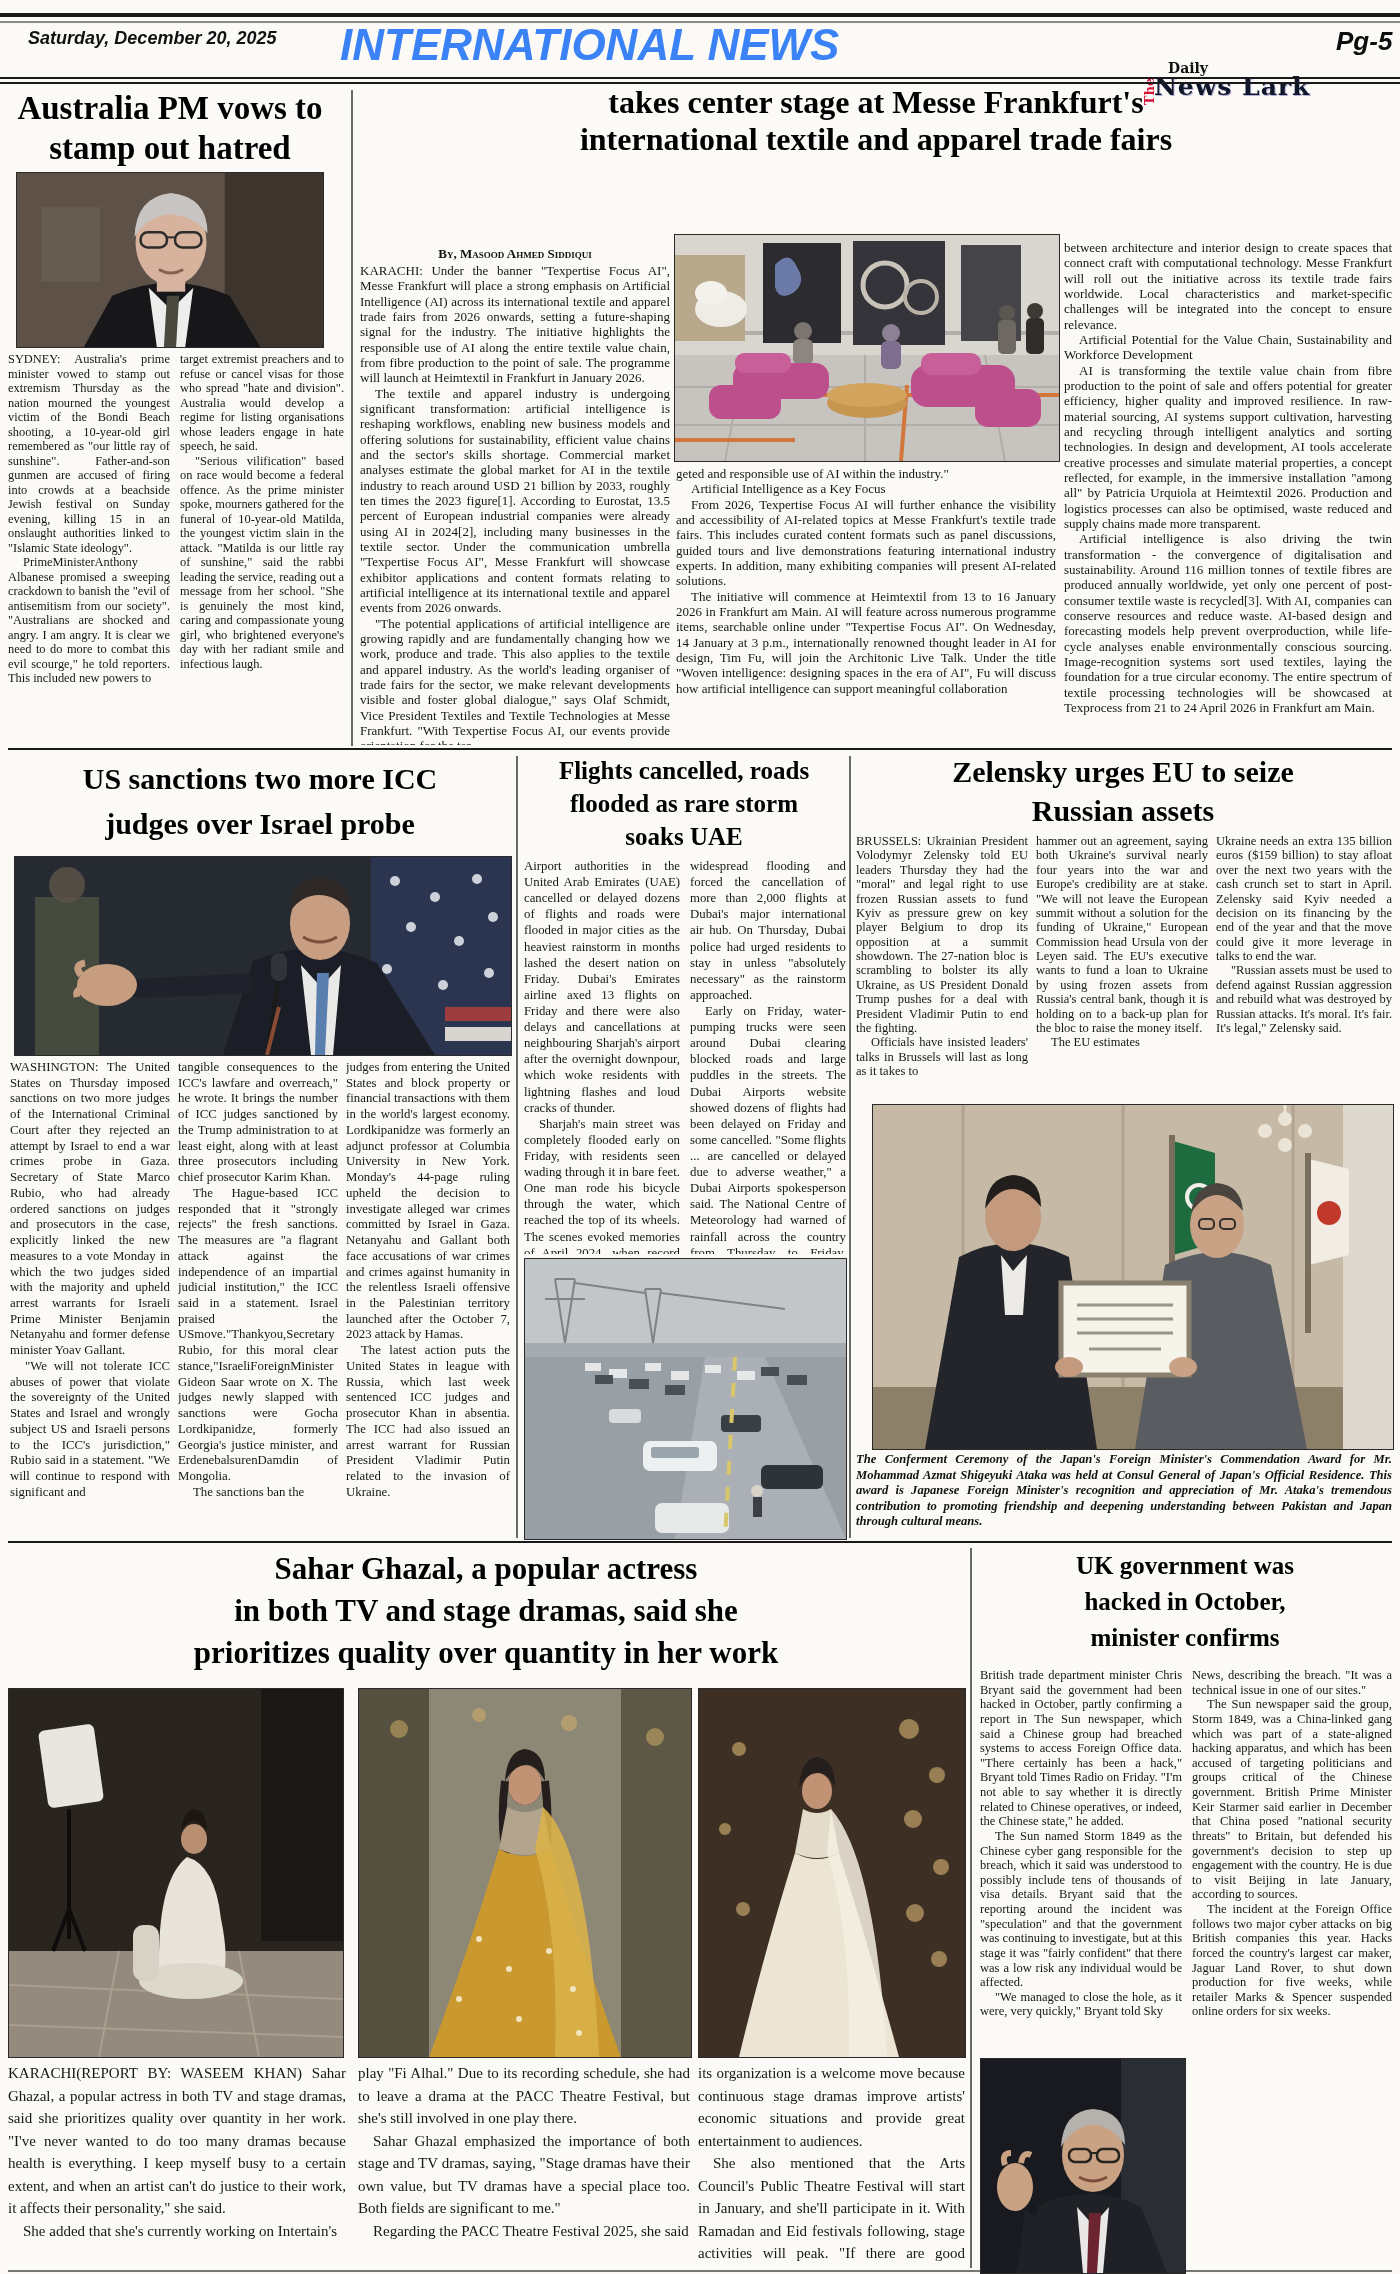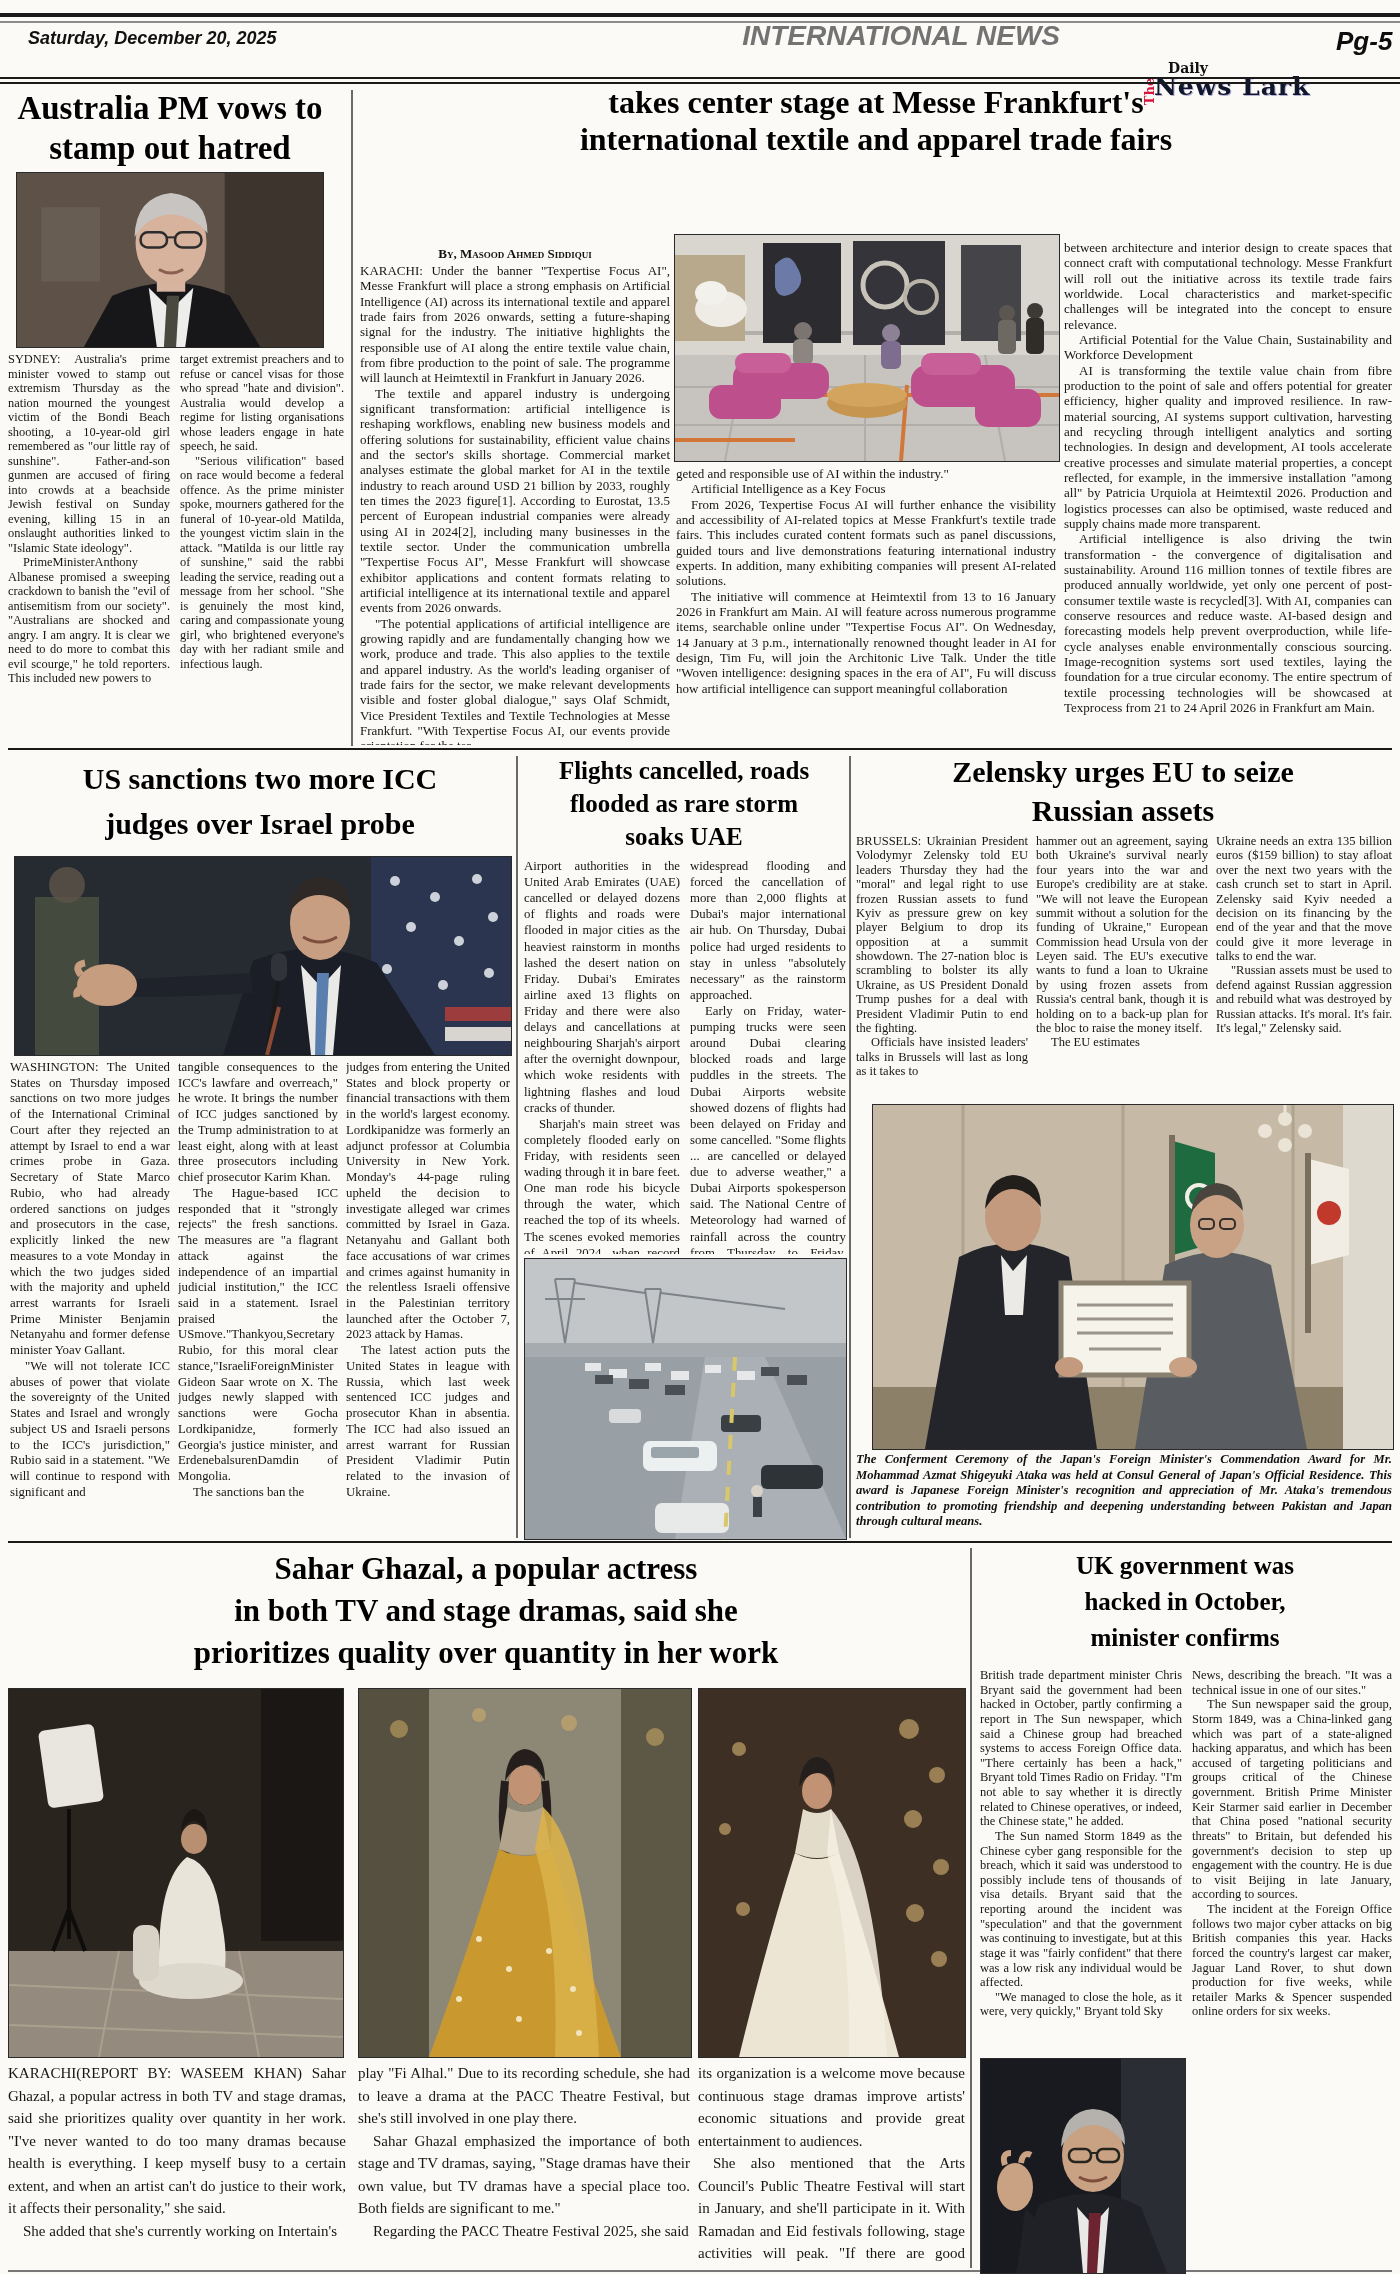--- a/index.html
+++ b/index.html
@@ -3,23 +3,23 @@
 <meta charset="utf-8">
 <style>
   html,body{margin:0;padding:0;background:#e8e6e1;}
   .page{position:relative;width:1400px;height:2274px;background:#fbfaf7;margin:0 auto;
         font-family:"Liberation Serif",serif;color:#141414;overflow:hidden;}
   .h-rule{position:absolute;background:#1a1a1a;}
   .v-rule{position:absolute;width:2px;background:#6a6a6a;}
   
   .hdr-date{position:absolute;left:28px;top:28px;font-family:"Liberation Sans",sans-serif;
             font-weight:bold;font-style:italic;font-size:18px;color:#111;}
-  .hdr-title{position:absolute;left:340px;top:20px;width:720px;text-align:right;
+  .hdr-title{position:absolute;left:340px;top:20px;width:720px;text-align:left;
              font-family:"Liberation Sans",sans-serif;font-weight:bold;font-style:italic;
-             font-size:28px;letter-spacing:0px;color:#737373;}
+             font-size:44px;letter-spacing:0px;color:#3b82f6;}
   .masthead{position:absolute;left:1146px;top:22px;width:190px;height:48px;margin-top:40px;}
   .mh-daily{position:absolute;left:22px;top:-2px;font-family:"DejaVu Serif",serif;
             font-weight:bold;font-size:14px;color:#111;}
   .mh-the{position:absolute;left:-10px;top:22px;font-family:"DejaVu Serif",serif;font-weight:bold;
           font-size:13px;color:#d8143c;transform:rotate(-90deg);transform-origin:center;}
   .mh-name{position:absolute;left:8px;top:10px;font-family:"DejaVu Serif",serif;font-weight:bold;
            font-size:25px;letter-spacing:1px;color:#0f172a;text-shadow:1px 1px 0 #b9b0d8;}
   .hdr-page{position:absolute;left:1336px;top:26px;font-family:"Liberation Sans",sans-serif;
             font-weight:bold;font-style:italic;font-size:26px;color:#0d0d0d;}
   

